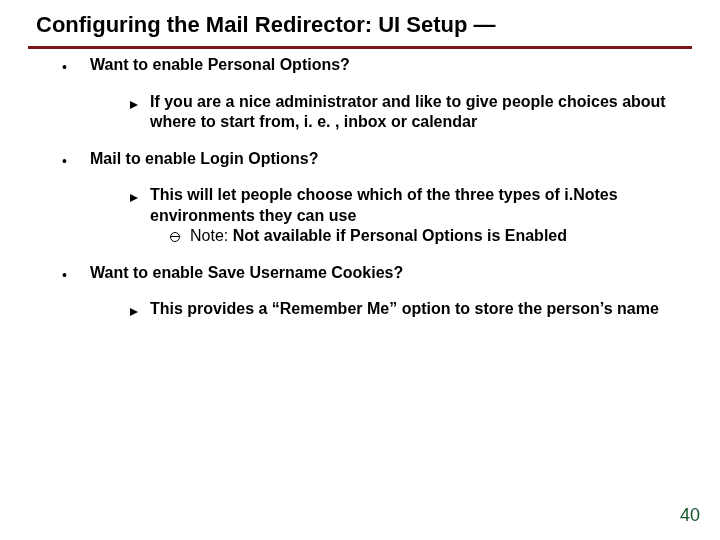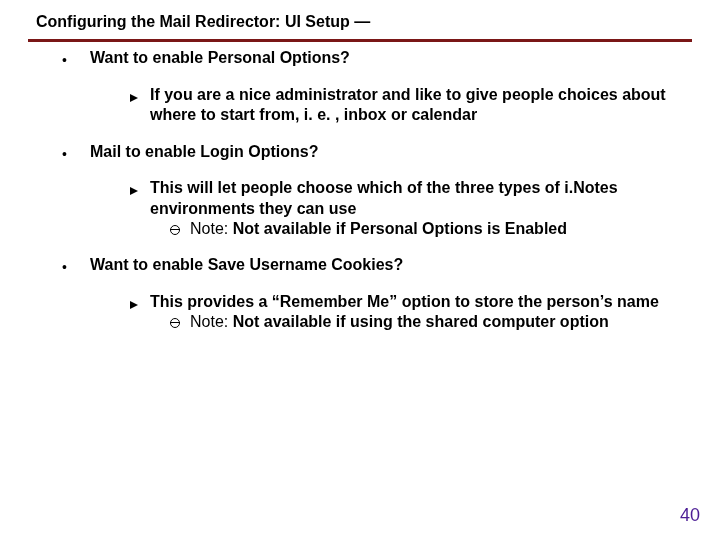--- a/index.html
+++ b/index.html
@@ -13,21 +13,21 @@
     overflow: hidden;
   }
   .slide {
     position: relative;
     width: 720px;
     height: 540px;
     box-sizing: border-box;
     padding: 12px 28px 0 28px;
   }
   .title {
-    font-size: 16px;
+    font-size: 22px;
     font-weight: bold;
     line-height: 1.2;
     padding: 0 8px 6px 8px;
   }
   .rule {
     height: 3px;
     background: #7a1717;
     margin: 2px 0 6px 0;
   }
   ul.lvl1, ul.lvl2, ul.lvl3 {
@@ -105,21 +105,21 @@
     height: 1px;
     background: #000;
   }
   .note-label { font-weight: normal; text-align: center; }
   .note-body  { font-weight: bold; text-align: center; }
   .pagenum {
     position: absolute;
     right: 20px;
     bottom: 14px;
     font-size: 18px;
-    color: #4c1d95;
+    color: #14532d;
   }
 </style>
 </head>
 <body>
 
 <div class="slide">
 
   <div class="title">
     <span>Configuring the Mail Redirector: UI Setup —</span><br>
   </div>
@@ -149,25 +149,20 @@
           </ul>
         </li>
       </ul>
     </li>
 
     <li>
       <div class="l1-head">Want to enable Save Username Cookies?</div>
       <ul class="lvl2">
         <li>
           <span>This provides a “Remember Me” option to store the person’s name</span>
-          <ul class="lvl3">
-            <li>
-              <span class="note-label">Note: </span><span class="note-body">Not available if using the shared computer option</span>
-            </li>
-          </ul>
         </li>
       </ul>
     </li>
 
   </ul>
 
   <div class="pagenum">40</div>
 </div>
 
 </body></html>

